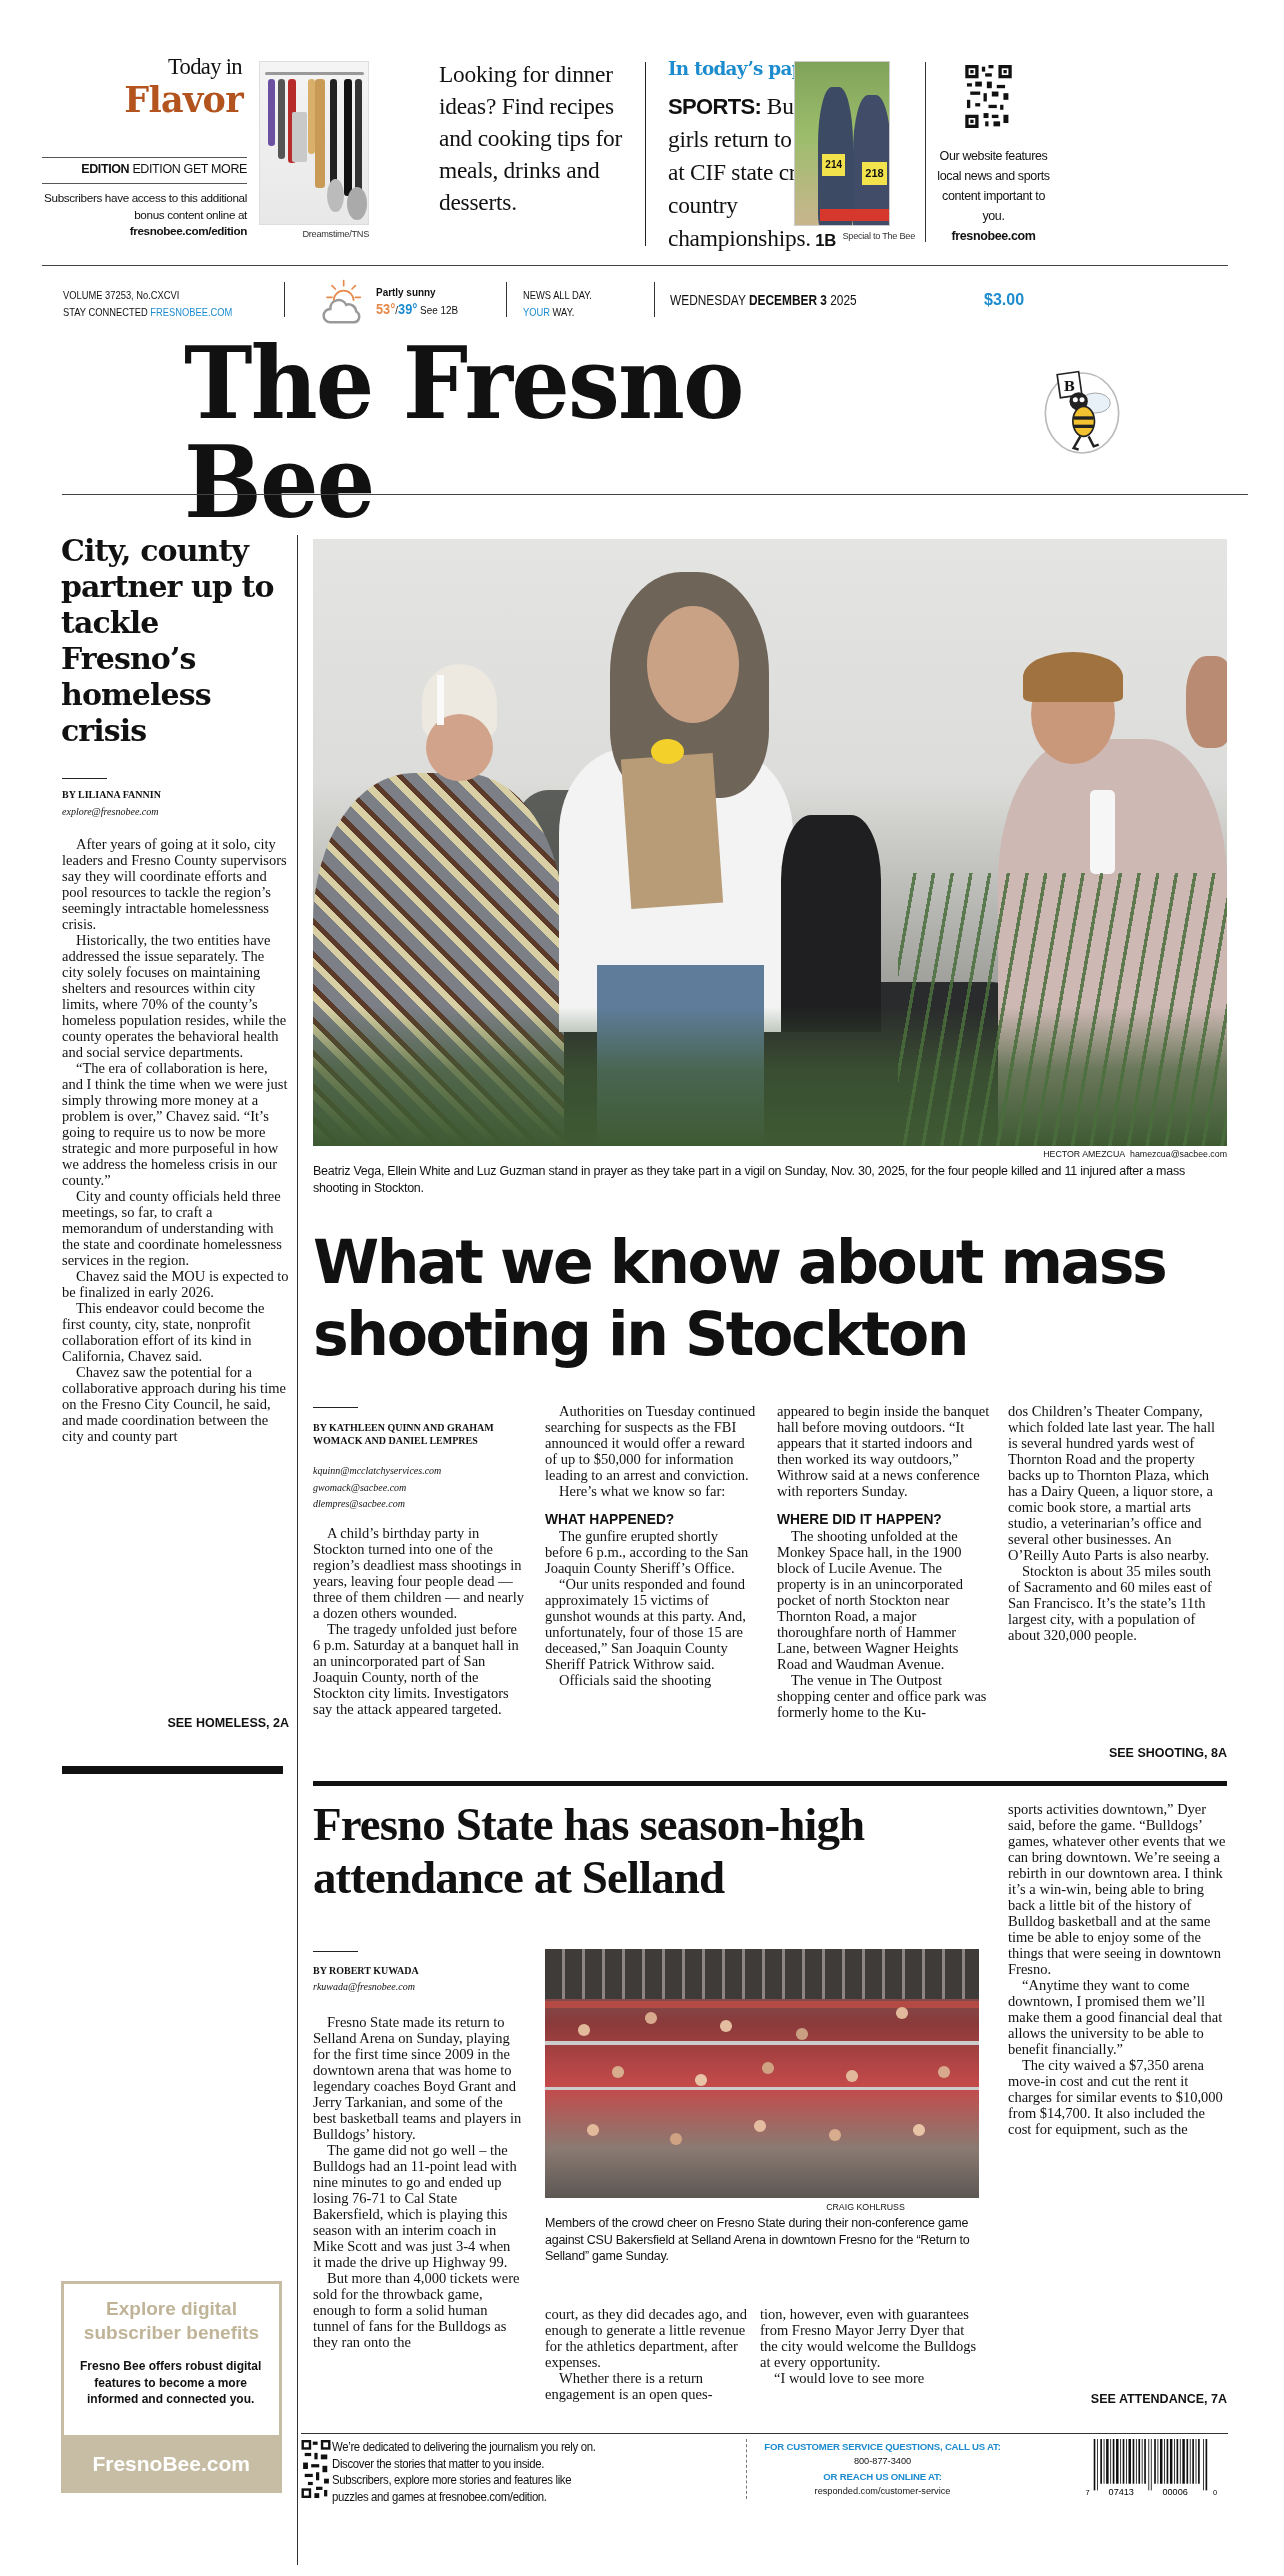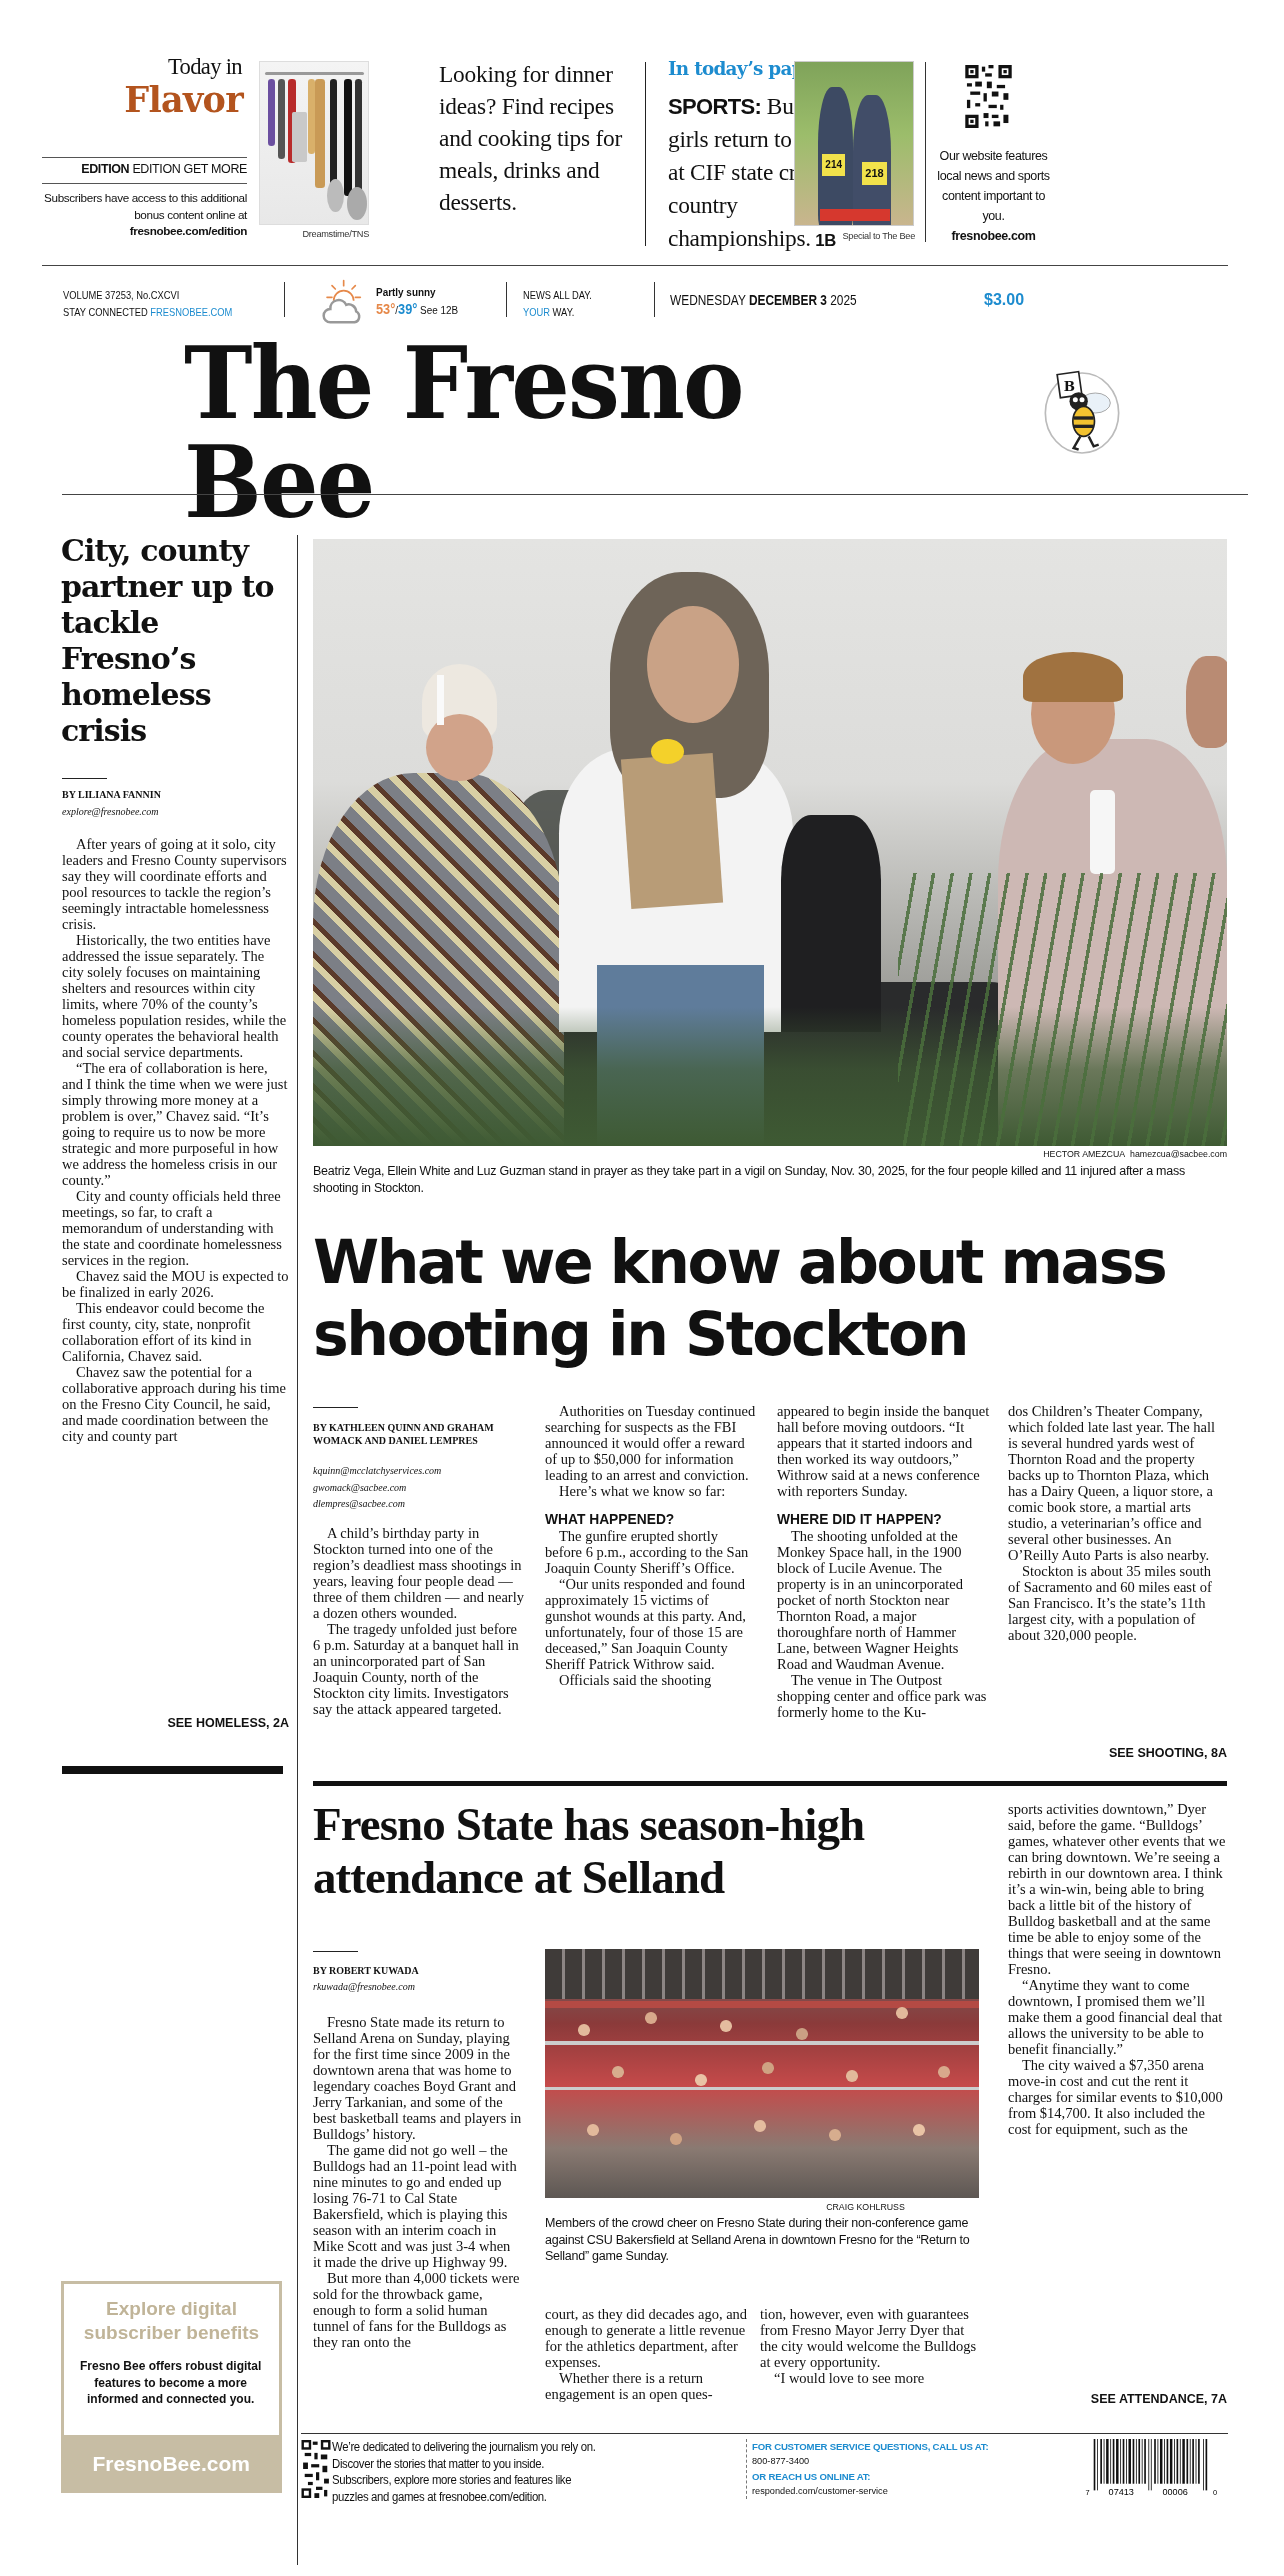--- a/index.html
+++ b/index.html
@@ -23,21 +23,21 @@
   #flavor-photo .rail { position: absolute; left: 5px; top: 10px; width: 99px; height: 3.3px; background: #999; border-radius: 1.7px; }
   #flavor-photo .tool { position: absolute; top: 16.7px; width: 6.7px; border-radius: 3.3px; }
   #flavor-credit { left: 242px; top: 229px; width: 127px; text-align: right; font-size: 9.2px; color: #333; }
   #flavor-blurb { left: 439px; top: 58px; width: 188px; font-family: "Liberation Serif", serif; font-size: 23.4px; line-height: 32px; letter-spacing: -0.01em; }
   #teaser-divider { left: 645px; top: 62px; height: 184px; border-left: 1.7px solid #222; }
 
   #today-kicker { left: 668px; top: 58px; font-family: "DejaVu Serif", serif; font-weight: bold; font-size: 18.4px; color: #1d8ccf; letter-spacing: -0.04em; }
   #today-blurb { left: 668px; top: 90px; width: 200px; font-family: "Liberation Serif", serif; font-size: 23.4px; line-height: 33px; letter-spacing: -0.01em; }
   #today-blurb .lead { font-family: "Liberation Sans", sans-serif; font-weight: bold; font-size: 22px; letter-spacing: -0.03em; }
   #today-blurb .page { font-family: "Liberation Sans", sans-serif; font-weight: bold; font-size: 16.7px; }
-  #sports-photo { left: 794px; top: 61px; width: 120px; height: 165px; background: linear-gradient(180deg, #7fa35a 0%, #9cbd6b 45%, #c9b58e 100%); overflow: hidden; border: 0.8px solid #ccc; }
+  #sports-photo { left: 794px; top: 61px; width: 96px; height: 165px; background: linear-gradient(180deg, #7fa35a 0%, #9cbd6b 45%, #c9b58e 100%); overflow: hidden; border: 0.8px solid #ccc; }
   #sports-photo .runner { position: absolute; border-radius: 40% 40% 10% 10%; }
   #sports-credit { left: 752px; top: 231px; width: 163px; text-align: right; font-size: 9.2px; color: #333; }
   #qr-divider { left: 925px; top: 62px; height: 180px; border-left: 0.8px solid #333; }
   #top-qr { left: 965px; top: 65px; width: 47px; height: 63px; }
   #qr-blurb { left: 933px; top: 146px; width: 121px; text-align: center; font-size: 12.5px; line-height: 20px; }
   #qr-url { font-weight: bold; display: block; }
 
   #top-rule { left: 42px; top: 265px; width: 1186px; border-top: 1.7px solid #444; }
 
   
@@ -405,21 +405,21 @@
   <rect x="13" y="16" width="3" height="4" fill="#111"></rect>
     <rect x="2" y="21" width="5" height="2" fill="#111"></rect>
     <rect x="9" y="20" width="2" height="5" fill="#111"></rect>
   <rect x="14" y="24" width="3" height="3" fill="#111"></rect>
     <rect x="4" y="26" width="3" height="2" fill="#111"></rect>
     <rect x="9" y="29" width="4" height="2" fill="#111"></rect>
   <rect x="8" y="33" width="3" height="3" fill="#111"></rect>
     <rect x="14" y="31" width="2" height="4" fill="#111"></rect>
 </svg>
 <div class="abs" id="footer-blurb">We’re dedicated to delivering the journalism you rely on. Discover the stories that matter to you inside. Subscribers, explore more stories and features like puzzles and games at fresnobee.com/edition.</div>
-<div class="abs" id="cs-block" style="left:746px;">
+<div class="abs" id="cs-block" style="left:746px;text-align:center;">
   <div class="lbl">FOR CUSTOMER SERVICE QUESTIONS, CALL US AT:</div>
   <div class="val">800-877-3400</div>
   <div class="lbl">OR REACH US ONLINE AT:</div>
   <div class="val">responded.com/customer-service</div>
 </div>
 <svg class="abs" id="barcode" viewBox="0 0 172 70">
   <g fill="#111">
     <rect x="12" y="0" width="2" height="62"></rect>
       <rect x="16" y="0" width="1" height="62"></rect>
     <rect x="20" y="0" width="2" height="54"></rect>

